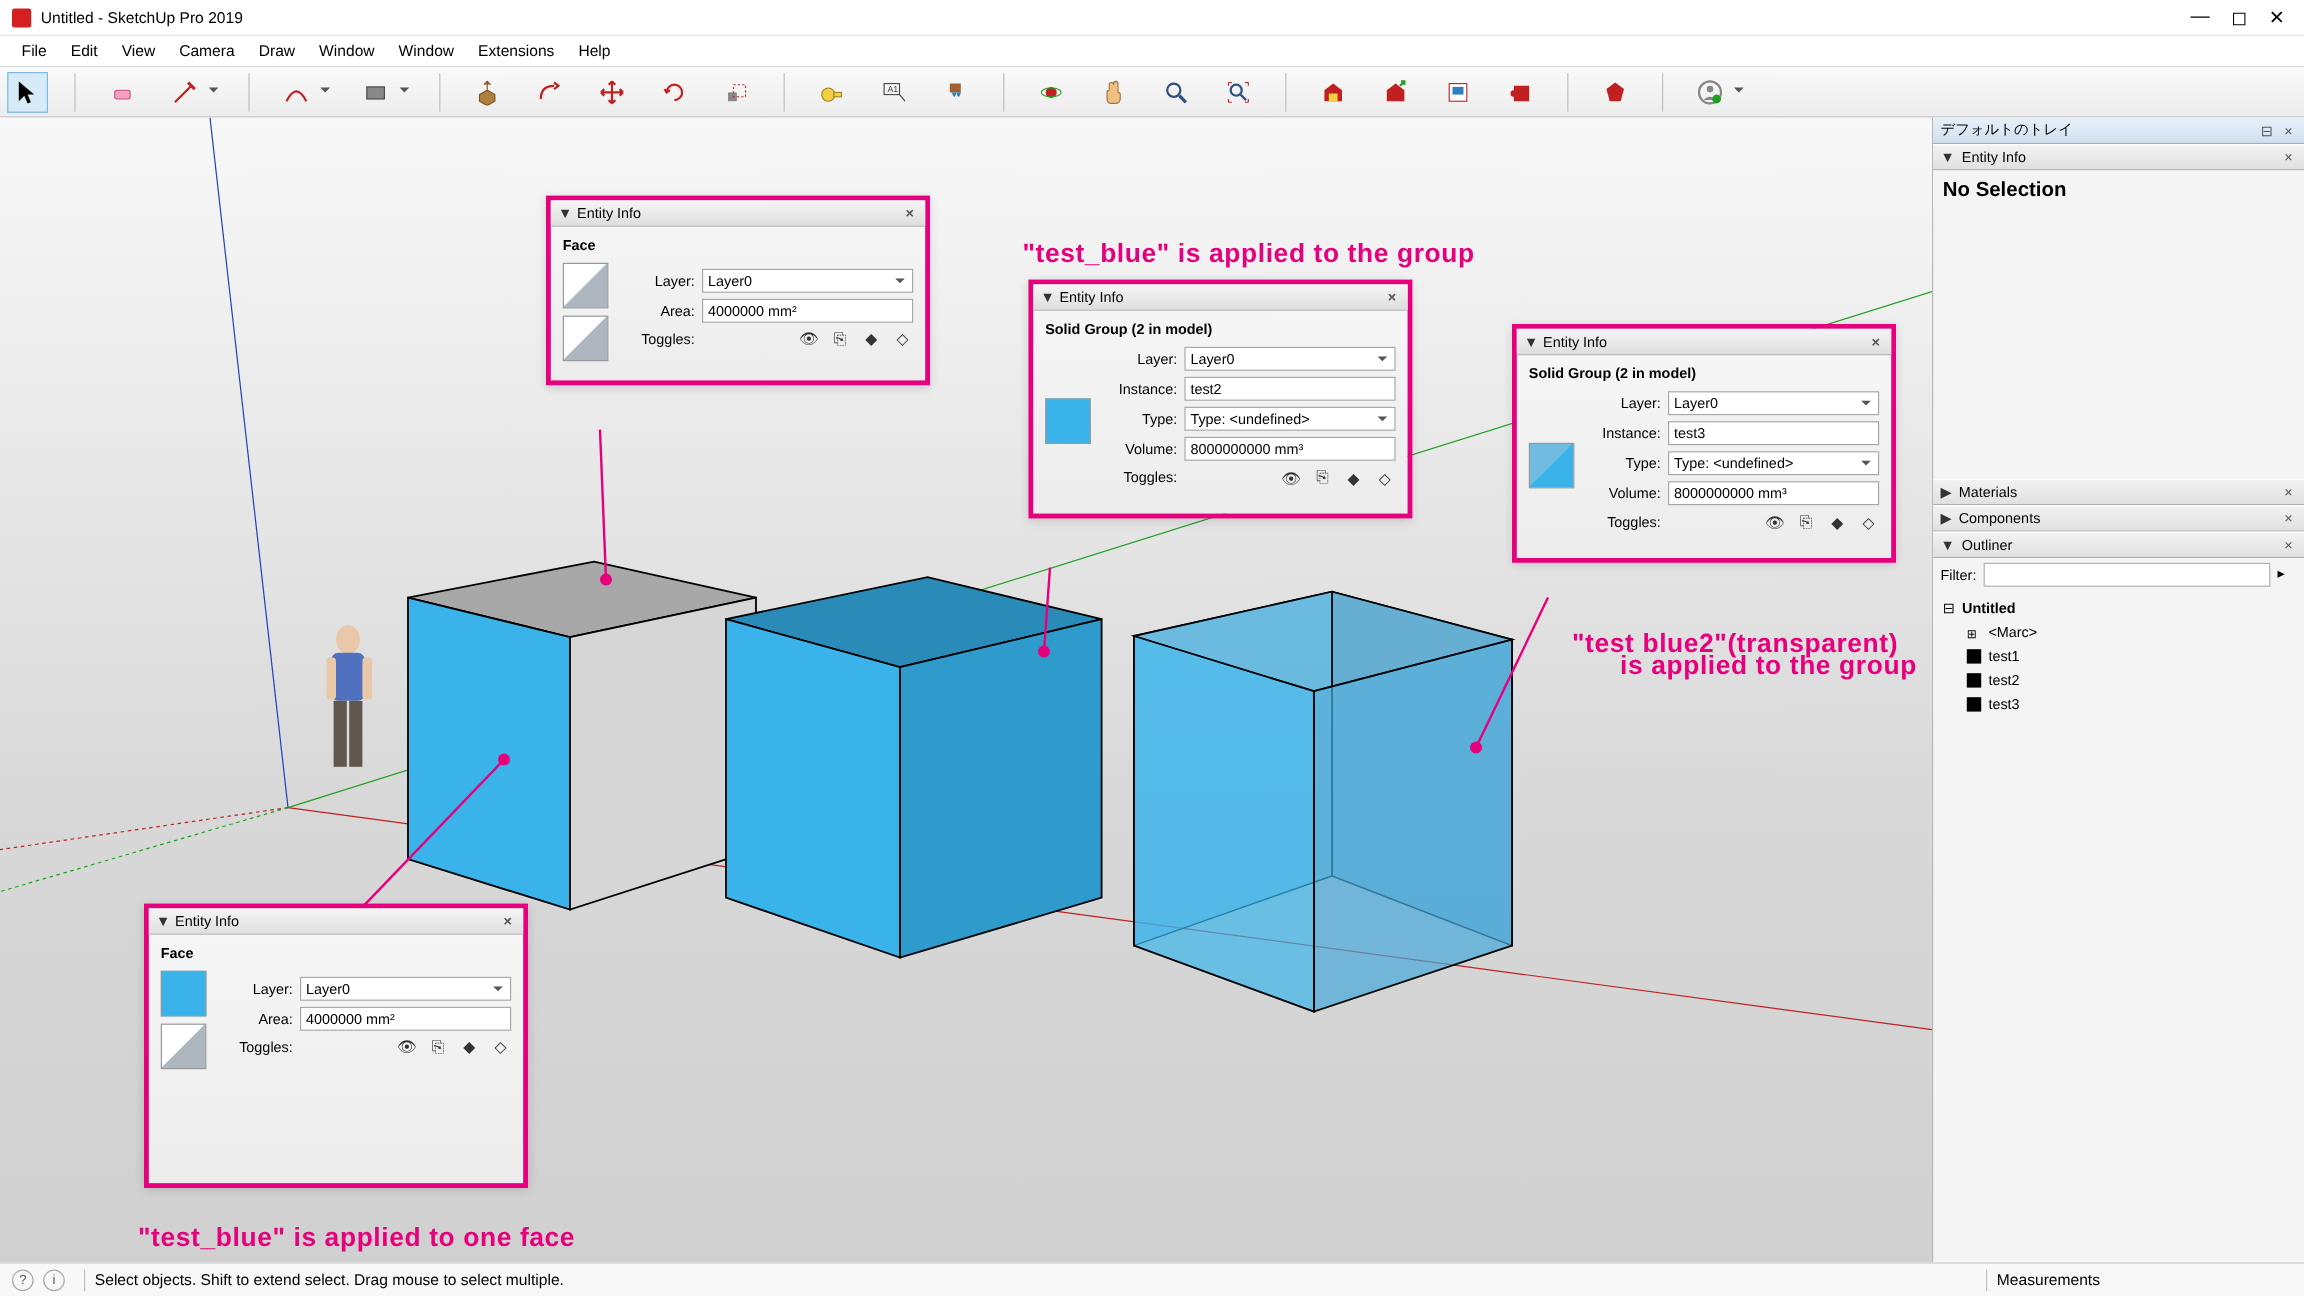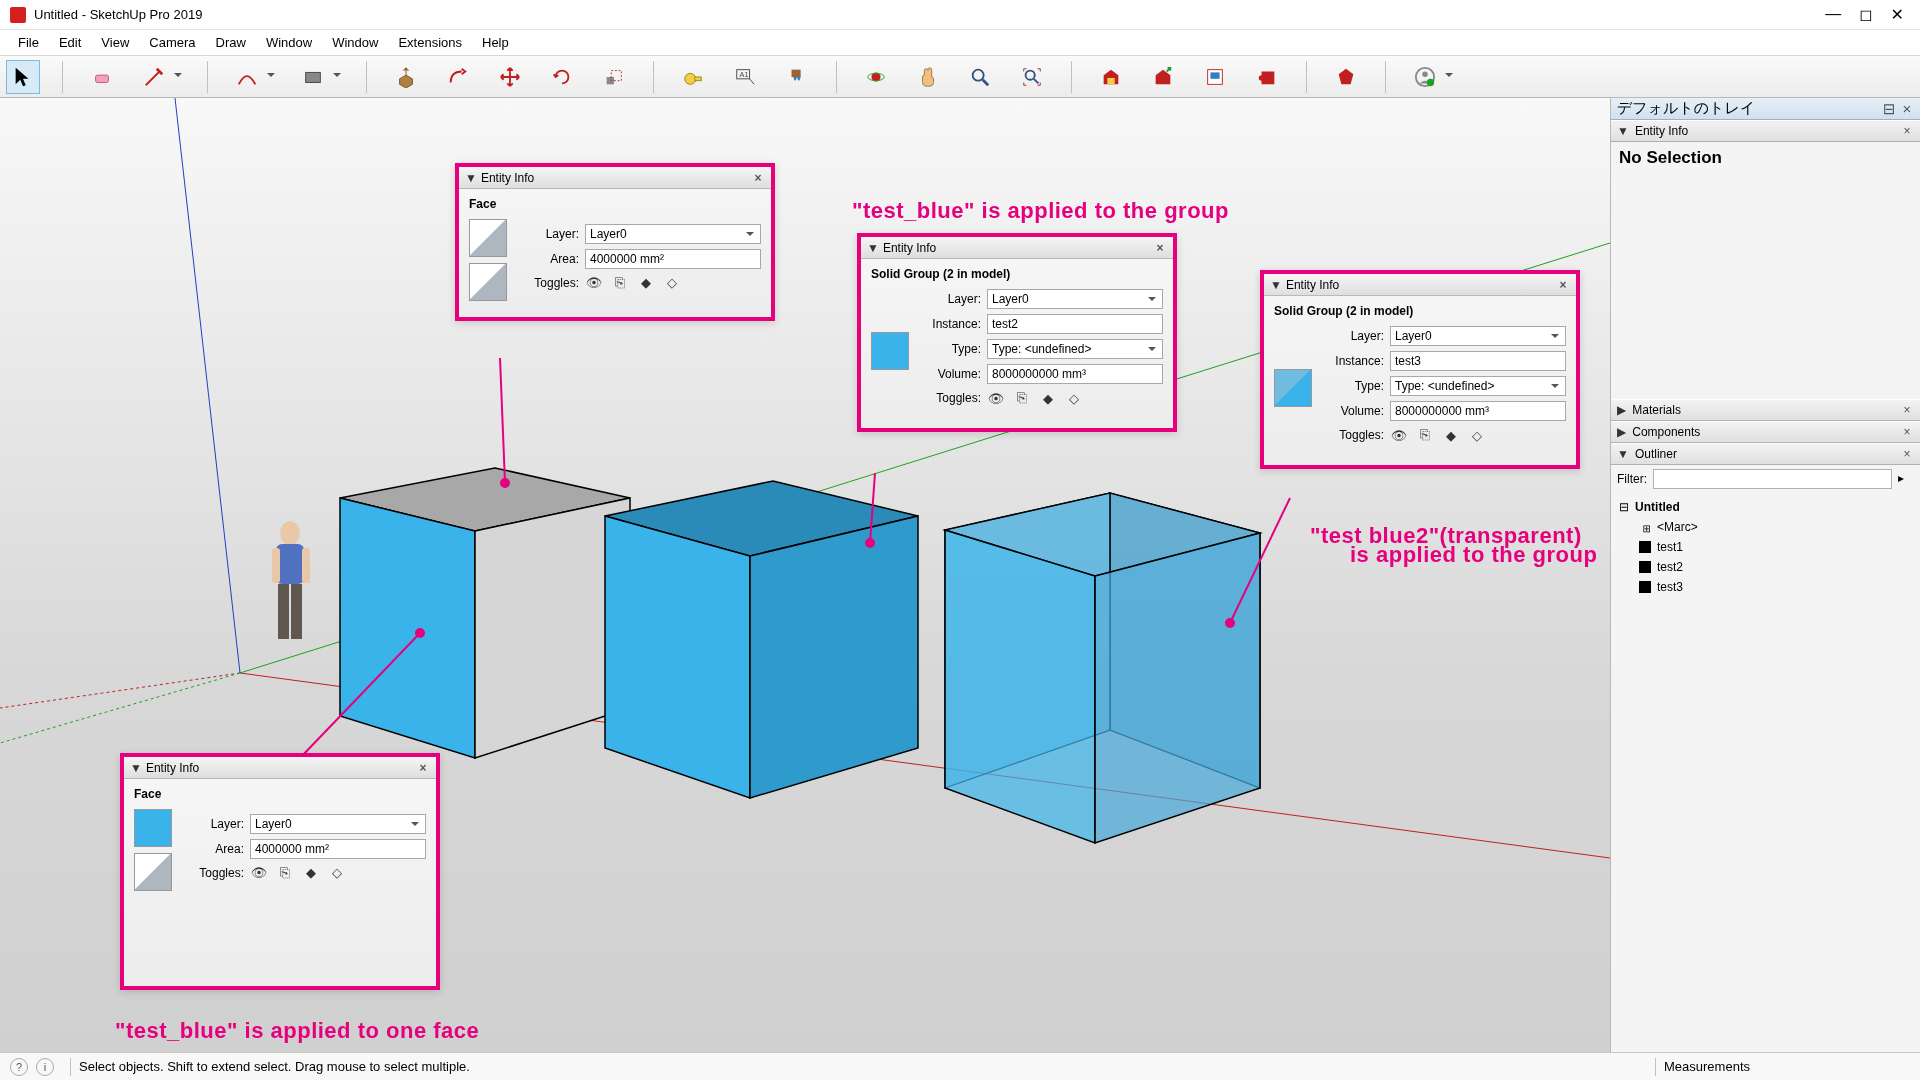--- a/index.html
+++ b/index.html
@@ -25,61 +25,61 @@
 .tdropwrap { display: flex; align-items: center; }
 .tdropwrap .arr { width: 14px; height: 34px; display: flex; align-items: center; justify-content: center; }
 .tdropwrap .arr::after { content: ""; border: 4px solid transparent; border-top-color: #555; }
 
 
 .main { position: absolute; top: 98px; left: 0; right: 0; bottom: 28px; display: flex; }
 .viewport { flex: 1; background: linear-gradient(#f8f8f8 0%, #d8d8d8 60%, #d0d0d0 100%); position: relative; overflow: hidden; }
 .tray { width: 310px; background: #f4f4f4; border-left: 1px solid #b8b8b8; display: flex; flex-direction: column; }
 
 
-.trayhdr { height: 22px; background: linear-gradient(#e8f0f8,#d0e0f0); border-bottom: 1px solid #a0b0c0; display: flex; align-items: center; padding: 0 6px; font-size: 15px; }
+.trayhdr { height: 22px; background: linear-gradient(#e8f0f8,#d0e0f0); border-bottom: 1px solid #a0b0c0; display: flex; align-items: center; padding: 0 6px; font-size: 12px; }
 .trayhdr .sp { flex: 1; }
 .trayhdr .ic { width: 14px; text-align: center; color: #555; cursor: pointer; margin-left: 4px; }
 
 
 .phead { height: 22px; background: linear-gradient(#f2f2f2,#e0e0e0); border-top: 1px solid #fff; border-bottom: 1px solid #b0b0b0; display: flex; align-items: center; padding: 0 6px; font-size: 12px; }
 .phead .tri { margin-right: 6px; color: #333; }
 .phead .sp { flex: 1; }
 .phead .x { width: 14px; text-align: center; color: #555; cursor: pointer; }
 
 .pbody { background: #f4f4f4; }
 .nosel { padding: 6px 8px; font-weight: bold; font-size: 17px; color: #000; }
 .emptyflex { flex: 1; }
 
 
 .filterrow { display: flex; align-items: center; padding: 4px 6px; gap: 6px; }
 .filterrow input { flex: 1; height: 20px; border: 1px solid #b0b0b0; padding: 0 4px; font-size: 12px; }
 .filtericon { width: 16px; height: 16px; }
 .tree { padding: 4px 8px; font-size: 12px; }
 .tree .node { display: flex; align-items: center; height: 20px; gap: 6px; }
-.tree .ind1 { padding-left: 20px; text-align: right; }
+.tree .ind1 { padding-left: 20px; }
 .tree .nicon { width: 12px; height: 12px; display: inline-block; }
 .tree .nicon.comp::before { content: "⊞"; font-size: 10px; }
 .tree .nicon.grp { background: #000; }
 
 
 .fpanel { position: absolute; background: linear-gradient(#f7f7f7,#ececec); border: 4px solid #e6007e; box-shadow: 0 2px 8px rgba(0,0,0,0.15); }
 .fpanel .fhdr { height: 22px; background: linear-gradient(#f5f5f5,#dedede); border-bottom: 1px solid #b8b8b8; display: flex; align-items: center; padding: 0 6px; font-size: 12px; }
 .fpanel .fhdr .tri { margin-right: 4px; color: #333; }
 .fpanel .fhdr .sp { flex: 1; }
 .fpanel .fhdr .x { width: 14px; text-align: center; color: #555; cursor: pointer; font-weight: bold; }
 .fpanel .fbody { padding: 6px 10px 10px 10px; }
 .fpanel .ftype { font-weight: bold; font-size: 12px; padding: 2px 0 8px 0; }
 .fpanel .frow { display: flex; align-items: center; margin-bottom: 6px; }
 .fpanel .swatches { display: flex; flex-direction: column; gap: 6px; margin-right: 10px; }
 .fpanel .swatch { width: 38px; height: 38px; border: 1px solid #999; position: relative; background: #fff; }
 .fpanel .swatch.default { background: linear-gradient(135deg, #fff 0 48%, #aeb6c0 50% 100%); }
 .fpanel .swatch.blue { background: #3ab3ea; }
 .fpanel .swatch.blue2 { background: linear-gradient(135deg, #6fbce0 0 48%, #3ab3ea 50% 100%); }
 .fpanel .fields { flex: 1; }
-.fpanel .fld { display: flex; align-items: center; margin-bottom: 5px; }
+.fpanel .fld { display: flex; align-items: center; margin-bottom: 5px; justify-content: space-between; }
 .fpanel .fld label { width: 68px; text-align: right; padding-right: 6px; font-size: 12px; color: #000; }
 .fpanel .fld .inp { flex: 1; height: 20px; border: 1px solid #a8a8a8; background: #fff; padding: 0 4px; font-size: 12px; display: flex; align-items: center; }
 .fpanel .fld .sel { position: relative; }
 .fpanel .fld .sel::after { content: ""; position: absolute; right: 6px; top: 7px; border: 4px solid transparent; border-top-color: #555; }
 .fpanel .toggles { display: flex; gap: 8px; }
 .fpanel .tog { width: 18px; height: 18px; display: flex; align-items: center; justify-content: center; font-size: 13px; color: #333; }
 
 
 .ann { position: absolute; color: #e6007e; font-weight: bold; font-size: 22px; letter-spacing: 0.5px; }
 .lead { position: absolute; stroke: #e6007e; stroke-width: 2; fill: none; pointer-events: none; }

